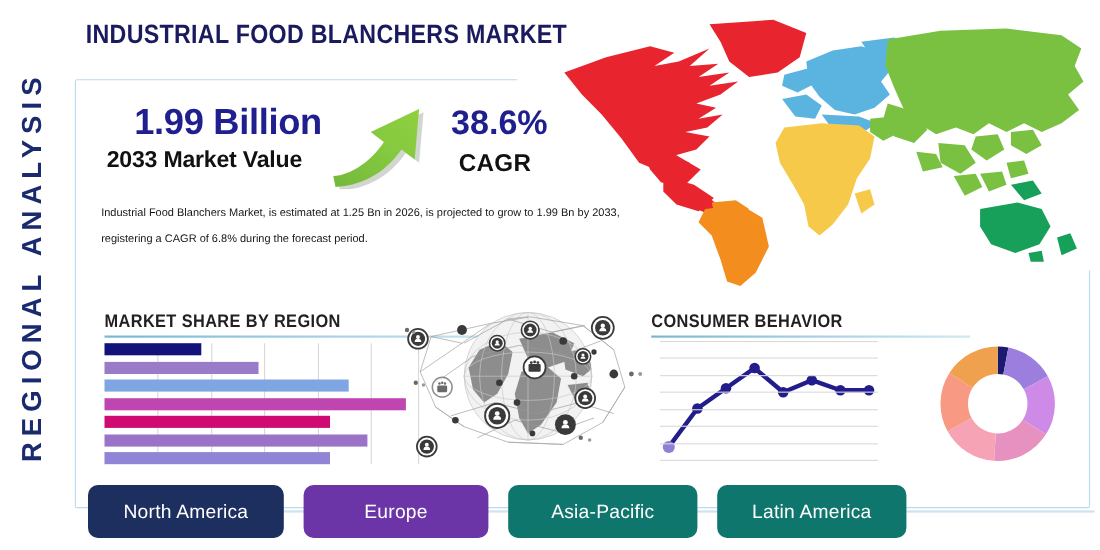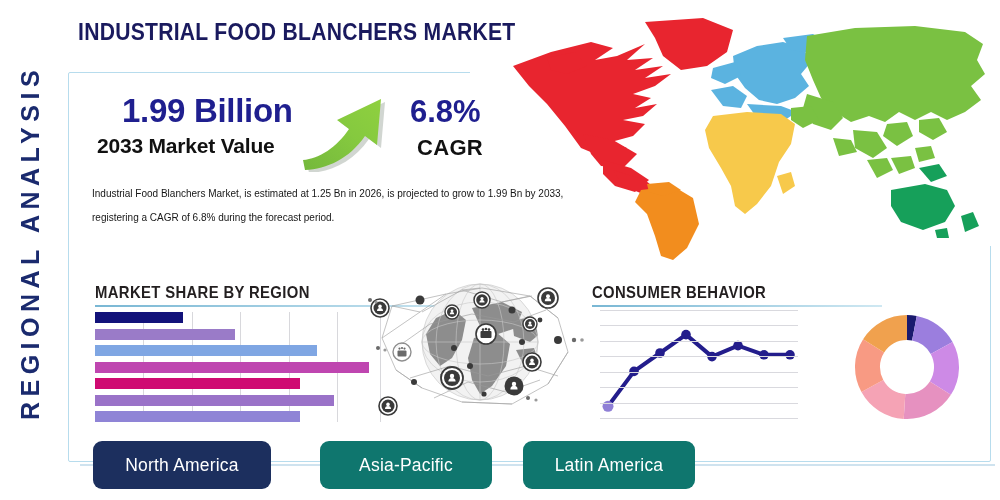--- a/index.html
+++ b/index.html
@@ -127,21 +127,20 @@
     background:#cfe3ef;z-index:0;
   }
   .region-btn{
     position:relative;z-index:1;
     height:48px;border-radius:9px;
     display:flex;align-items:center;justify-content:center;
     color:#ffffff;font-size:17.5px;
     font-family:"Liberation Sans", sans-serif;
     letter-spacing:0.2px;
     box-sizing:border-box;
-    margin-left:13px;
   }
   .region-gap{width:18px;height:1px;flex:0 0 auto;}
 </style>
 </head>
 <body>
 
 <div id="infographic">
 
   <div class="side-label">
     <div class="side-label-text">REGIONAL ANALYSIS</div>
@@ -164,21 +163,21 @@
             <stop offset="0%" stop-color="#74b83c"></stop>
             <stop offset="55%" stop-color="#85c93f"></stop>
             <stop offset="100%" stop-color="#8fd03f"></stop>
           </linearGradient>
         </defs>
         <path d="M6 73 C 22 72, 40 60, 52 42 L 40 33 L 84 12 L 80 58 L 68 49 C 52 72, 30 82, 8 83 Z" fill="#9aa39a" opacity="0.45" transform="translate(4,3)"></path>
         <path d="M6 73 C 22 72, 40 60, 52 42 L 40 33 L 84 12 L 80 58 L 68 49 C 52 72, 30 82, 8 83 Z" fill="url(#arrGrad)"></path>
       </svg>
     </div>
 
-    <div class="stat-cagr">6.8%</div>
+    <div class="stat-cagr">38.6%</div>
     <div class="stat-cagr-sub">CAGR</div>
   </div>
 
   <div class="description">Industrial Food Blanchers Market, is estimated at 1.25 Bn in 2026, is projected to grow to 1.99 Bn by 2033, registering a CAGR of 6.8% during the forecast period.</div>
 
   <div class="world-map">
     <svg viewBox="0 0 500 258" width="500" height="258">
 
       <path fill="#e8252f" d="M18 58 L56 44 L96 34 L118 40 L100 52 L122 48 L150 36 L132 52 L158 50 L140 62 L168 58
         L150 70 L176 66 L160 78 L138 86 L156 90 L140 100 L162 96 L148 108 L128 112 L150 116 L138 128 L116 134
@@ -421,20 +420,21 @@
         <path d="M55.73 110.90 A52 52 0 0 1 13.43 84.05 L35.30 72.03 A27.04 27.04 0 0 0 57.30 85.99 Z" fill="#f5a3b5"></path>
         <path d="M13.43 84.05 A52 52 0 0 1 15.09 31.14 L36.17 44.51 A27.04 27.04 0 0 0 35.30 72.03 Z" fill="#f89a83"></path>
         <path d="M15.09 31.14 A52 52 0 0 1 59.00 7.00 L59.00 31.96 A27.04 27.04 0 0 0 36.17 44.51 Z" fill="#f0a14e"></path>
       </svg>
   </div>
 
   <div class="region-connector"></div>
   <div class="regions" id="regionRow">
       <div class="region-btn" style="width: 178px; background: rgb(28, 47, 94);">North America</div>
       <div class="region-gap"></div>
+      <div class="region-btn" style="width: 168px; background: rgb(107, 53, 168);">Europe</div>
       <div class="region-gap"></div>
       <div class="region-btn" style="width: 172px; background: #0f766e;">Asia-Pacific</div>
       <div class="region-gap"></div>
       <div class="region-btn" style="width: 172px; background: #0f766e;">Latin America</div>
       <div class="region-gap"></div>
     </div>
 
 </div>
 
 </body></html>

